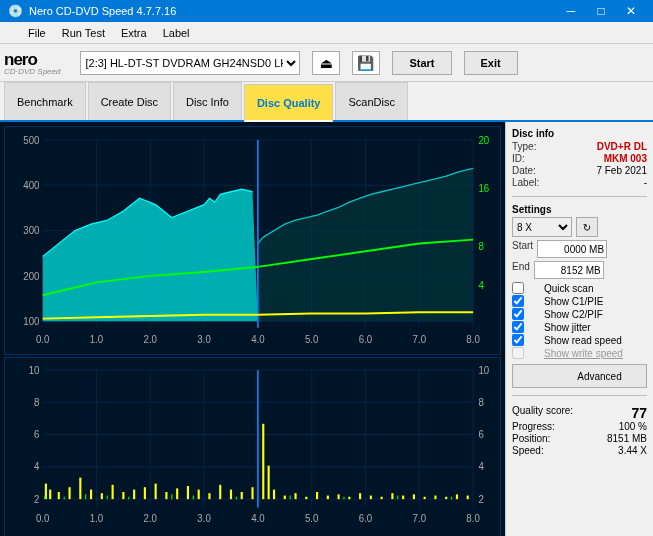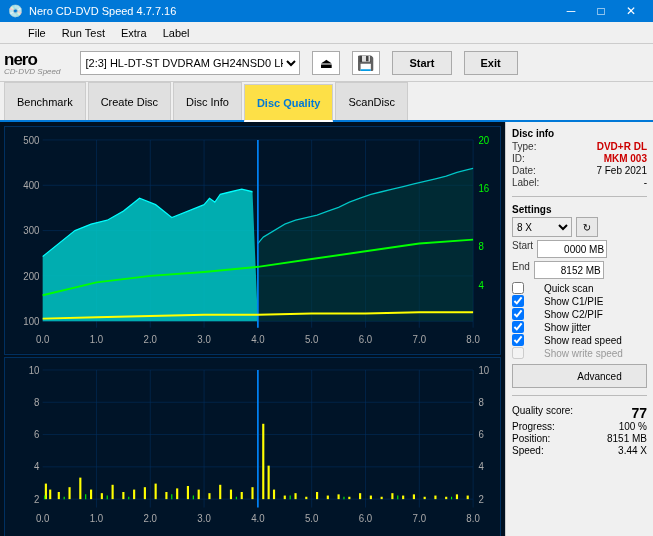--- a/index.html
+++ b/index.html
@@ -324,21 +324,21 @@
       <div class="checkbox-row">
         <input type="checkbox" checked="" style="">
         <span>Show jitter</span>
       </div>
       <div class="checkbox-row">
         <input type="checkbox" checked="" style="">
         <span>Show read speed</span>
       </div>
       <div class="checkbox-row">
         <input type="checkbox" disabled="" style="">
-        <span style="color:#999;">Show write speed</span>
+        <span style="color:#999;text-decoration:underline;">Show write speed</span>
       </div>
     </div>
 
     <button class="advanced-btn">Advanced</button>
 
     <div class="divider"></div>
 
     <div>
       <div class="quality-row">
         <span>Quality score:</span>

